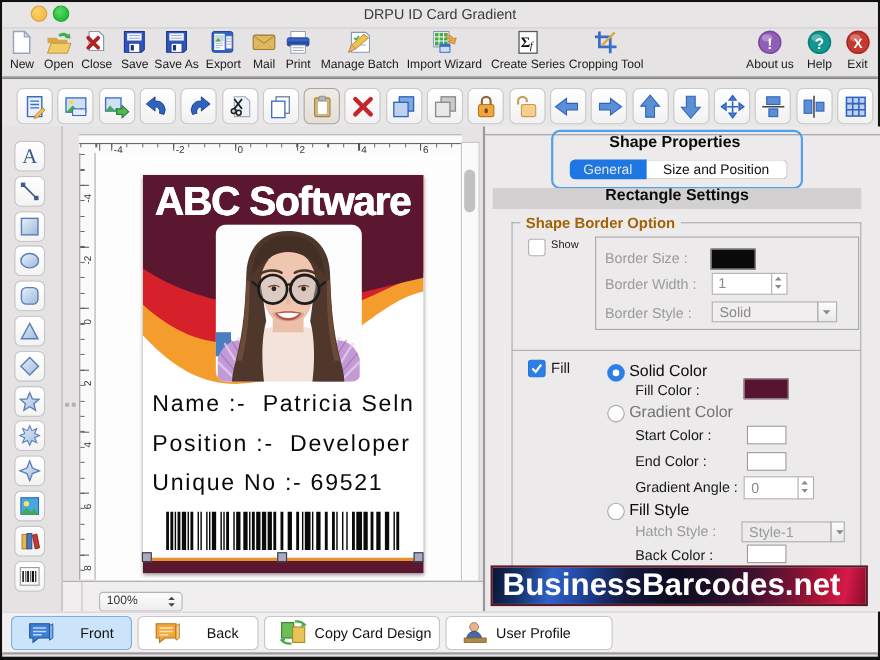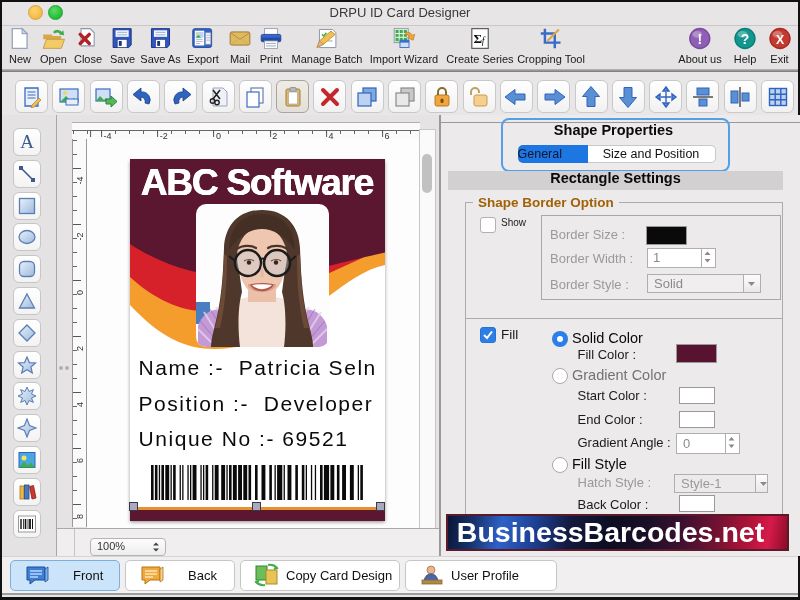--- a/index.html
+++ b/index.html
@@ -45,21 +45,21 @@
 .bb svg{position:absolute;left:13px;top:50%;transform:translateY(-50%);}
 .bb span{position:absolute;top:7px;white-space:nowrap;}
 #botline{left:0;top:591px;width:796px;height:2px;background:#9e9c9d;}
 </style></head>
 <body>
 <div id="win">
     <div id="inner">
 <div class="abs" id="titlebar">
   <div class="light" style="left:26px;background:radial-gradient(circle at 40% 35%,#fbd467,#f5bd4f 60%,#eba93c);border:0.5px solid #d9a439;"></div>
   <div class="light" style="left:45.5px;background:radial-gradient(circle at 40% 35%,#5fd96a,#27c339 60%,#1daa2e);border:0.5px solid #23a131;"></div>
-  <div id="title">DRPU ID Card Designer</div>
+  <div id="title">DRPU ID Card Gradient</div>
 </div>
 <div class="abs" id="toolbar1">
 <div class="t1" style="left:18px;transform:translateX(-50%);">
           <svg width="26" height="28" viewBox="0 0 26 28">
             <path d="M4 2 h12 l6 6 v18 h-18z" fill="#fff" stroke="#96a5bc" stroke-width="1.6"></path>
             <path d="M16 2 l6 6 h-6z" fill="#d5deea" stroke="#96a5bc" stroke-width="1.4"></path>
           </svg>
           <span class="lbl">New</span>
         </div>
 <div class="t1" style="left:51.5px;transform:translateX(-50%);">
@@ -553,21 +553,21 @@
           <span style="position:absolute;left:6px;top:1px;">100%</span>
   <svg width="10" height="12" style="position:absolute;right:4px;top:2px;">
             <path d="M2 4.5 L5 1.5 L8 4.5z M2 7.5 L5 10.5 L8 7.5z" fill="#444"></path>
           </svg>
         </div>
 </div>
 <div class="abs" id="panel">
   <div style="position:absolute;left:0;top:7px;width:359px;height:1px;background:#9a9a9a;"></div>
   <div style="position:absolute;left:60px;top:2.5px;width:225px;height:50px;border:2.5px solid #53a0e8;border-radius:8px;"></div>
   <div style="position:absolute;left:60px;top:7px;width:225px;text-align:center;font-size:14.5px;font-weight:bold;color:#0a0a0a;">Shape Properties</div>
-  <div style="position:absolute;left:76.5px;top:29.5px;width:70px;height:18px;background:#1e76e3;border-radius:5px 0 0 5px;color:#0f172a;font-size:12.5px;line-height:18px;">General</div>
+  <div style="position:absolute;left:76.5px;top:29.5px;width:70px;height:18px;background:#1e76e3;border-radius:5px 0 0 5px;color:#e5e5e5;font-size:12.5px;text-align:center;line-height:18px;">General</div>
   <div style="position:absolute;left:146.5px;top:29.5px;width:128px;height:18px;background:#fff;border:1px solid #c8c8c8;border-left:none;box-sizing:border-box;border-radius:0 5px 5px 0;color:#111;font-size:12.5px;text-align:center;line-height:17px;">Size and Position</div>
   <div style="position:absolute;left:7px;top:55.5px;width:335px;height:19px;background:#d2d0d1;text-align:center;font-size:14.5px;font-weight:bold;color:#0a0a0a;line-height:15px;">Rectangle Settings</div>
   <div class="grp" style="left:23.5px;top:87px;width:316px;height:116px;"></div>
   <div style="position:absolute;left:32px;top:80px;background:#eceaeb;padding:0 5px;font-size:13.5px;font-weight:bold;color:#a16207;white-space:nowrap;">Shape Border Option</div>
   <div style="position:absolute;left:38.5px;top:102px;width:14px;height:14px;background:#fff;border:1px solid #b2b0b1;border-radius:3px;"></div>
   <div style="position:absolute;left:60px;top:102px;font-size:10px;color:#1a1a1a;">Show</div>
   <div style="position:absolute;left:100px;top:99.5px;width:238px;height:83px;border:1px solid #a8a8a8;"></div>
   <div class="lblrow gray" style="left:109px;top:112px;">Border Size :</div>
   <div class="swatch" style="left:205px;top:110.5px;width:39px;height:17px;background:#0a0a0a;"></div>
   <div class="lblrow gray" style="left:109px;top:136px;">Border Width :</div>

